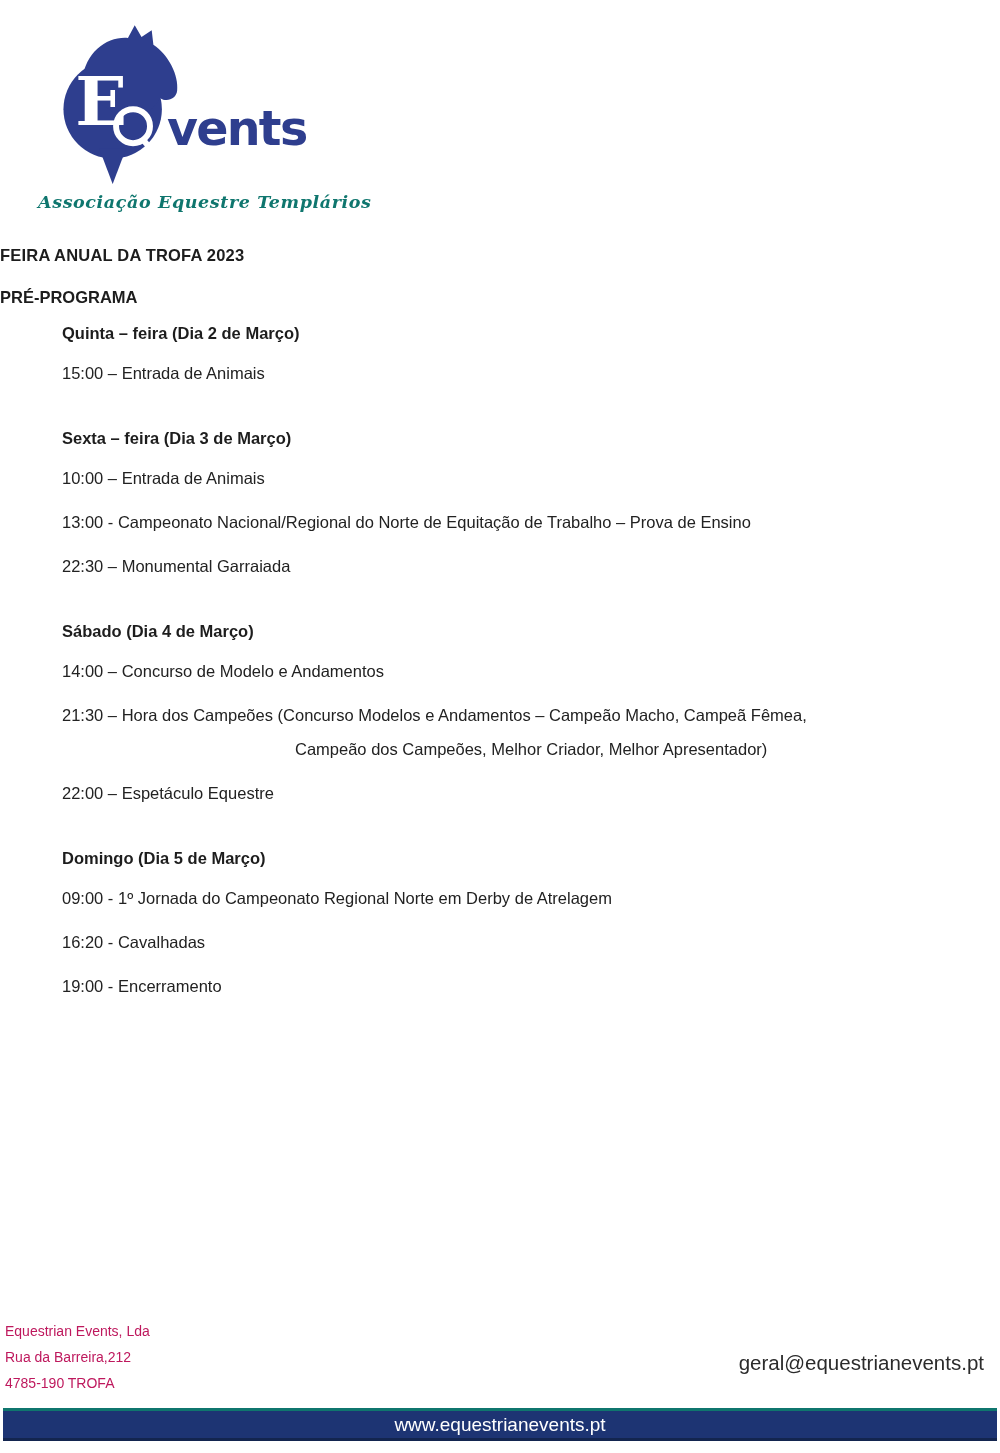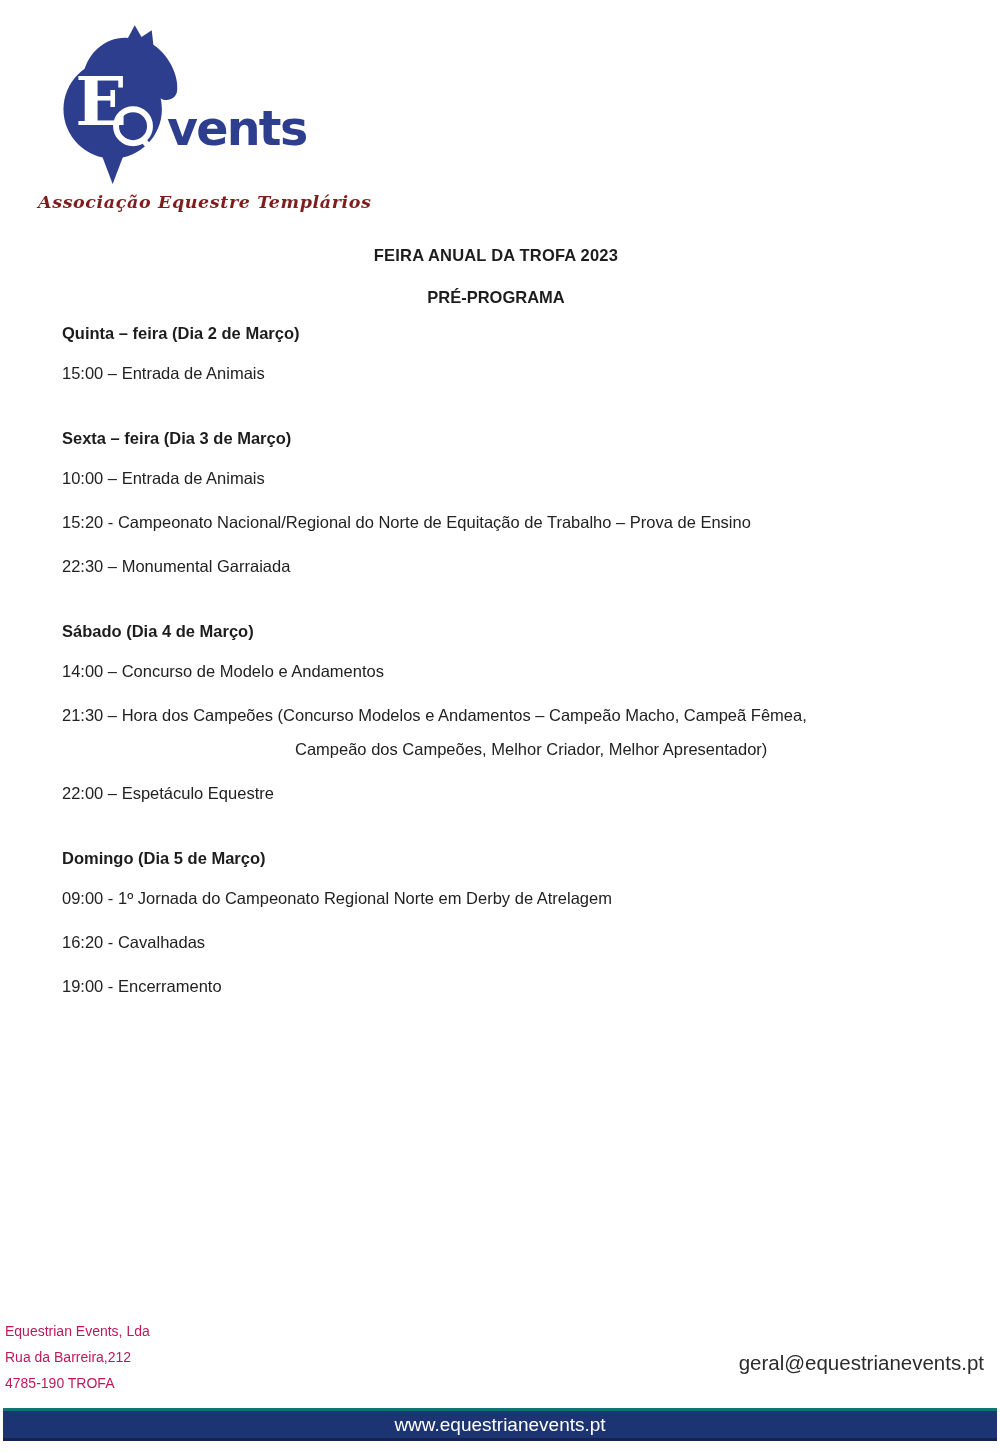--- a/index.html
+++ b/index.html
@@ -14,25 +14,25 @@
   .page { position:absolute; inset:0; background:#fff; }
 
   
   .logo { position:absolute; left:38px; top:24px; width:300px; }
   .logo svg { display:block; width:280px; height:162px; }
   .logo-sub {
     margin-top:6px;
     font-family:"DejaVu Serif", serif;
     font-style:italic; font-weight:bold;
     font-size:17.5px; letter-spacing:0.6px;
-    color:#7f1d1d; white-space:nowrap;
+    color:#0f766e; white-space:nowrap;
   }
 
   
-  .titles { position:absolute; top:246px; left:0; right:8px; text-align:center; }
+  .titles { position:absolute; top:246px; left:0; right:8px; }
   .doc-title { font-size:16.5px; font-weight:bold; color:#1d1d1d; letter-spacing:0.2px; }
   .doc-subtitle { margin-top:23px; font-size:16.5px; font-weight:bold; color:#1d1d1d; }
 
   
   .content { position:absolute; top:324px; left:62px; right:48px; }
   .day-section { margin:0 0 46px 0; }
   .day-heading { font-size:16.5px; font-weight:bold; margin:0 0 21px 0; color:#1d1d1d; }
   .sched-item { font-size:16.5px; margin:0 0 25px 0; color:#222; }
   .sched-item.indent { padding-left:233px; margin-top:-10px; }
 
@@ -81,21 +81,21 @@
   <div class="content">
 
     <section class="day-section">
       <p class="day-heading">Quinta – feira (Dia 2 de Março)</p>
       <p class="sched-item">15:00 – Entrada de Animais</p>
     </section>
 
     <section class="day-section">
       <p class="day-heading">Sexta – feira (Dia 3 de Março)</p>
       <p class="sched-item">10:00 – Entrada de Animais</p>
-      <p class="sched-item">15:20 - Campeonato Nacional/Regional do Norte de Equitação de Trabalho – Prova de Ensino</p>
+      <p class="sched-item">13:00 - Campeonato Nacional/Regional do Norte de Equitação de Trabalho – Prova de Ensino</p>
       <p class="sched-item">22:30 – Monumental Garraiada</p>
     </section>
 
     <section class="day-section">
       <p class="day-heading">Sábado (Dia 4 de Março)</p>
       <p class="sched-item">14:00 – Concurso de Modelo e Andamentos</p>
       <p class="sched-item">21:30 – Hora dos Campeões (Concurso Modelos e Andamentos – Campeão Macho, Campeã Fêmea,</p>
       <p class="sched-item indent">Campeão dos Campeões, Melhor Criador, Melhor Apresentador)</p>
       <p class="sched-item">22:00 – Espetáculo Equestre</p>
     </section>

